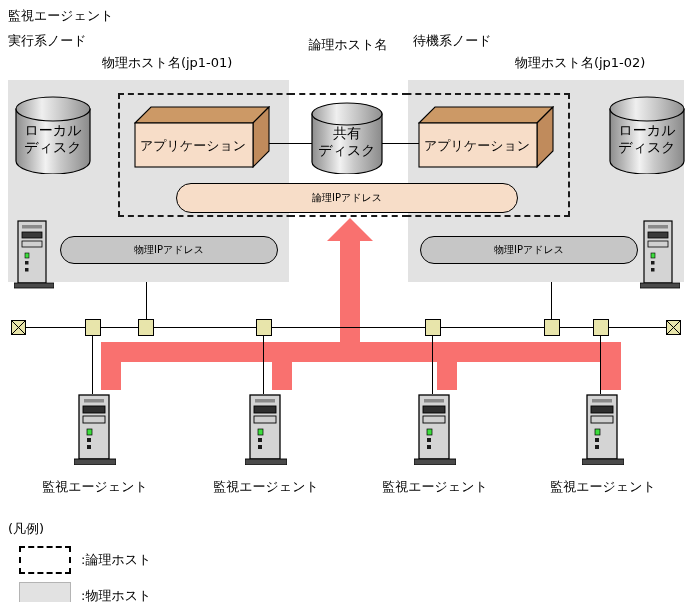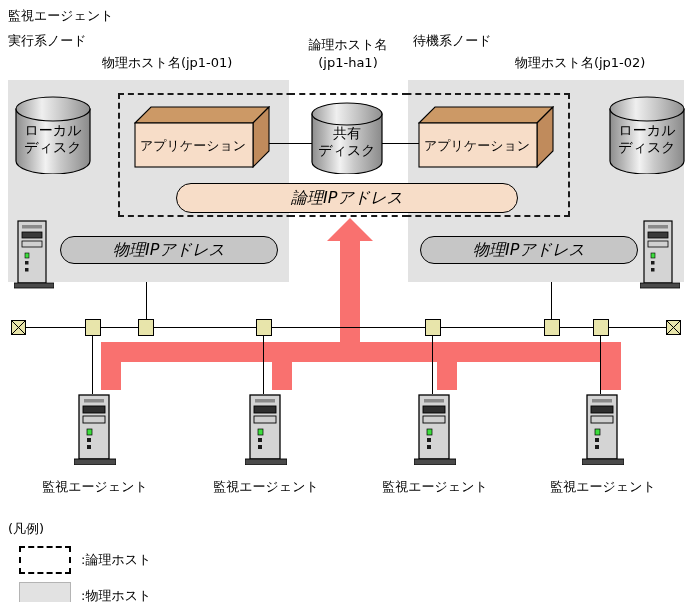--- a/index.html
+++ b/index.html
@@ -75,24 +75,23 @@
   }
 
   
   .pill {
     position: absolute;
     box-sizing: border-box;
     border: 1px solid #000;
     display: flex;
     align-items: center;
     justify-content: center;
-    font-size: 16px;
+    font-size: 10px;
     color: #000;
     white-space: pre;
-    font-style: italic;
   }
   .pill.logical {
     background: #f7ddc8;
     border-radius: 17px;
   }
   .pill.physical {
     background: #c6c6c6;
     border-radius: 15px;
   }
 
@@ -151,21 +150,20 @@
 
 <div id="stage">
 
   <div class="lbl" style="left:8px; top:8px;">監視エージェント</div>
 
   <div class="lbl" style="left:8px; top:33px;">実行系ノード</div>
 
   <div class="lbl" style="left:77px; top:55px;margin-left:25px;">物理ホスト名(jp1-01)</div>
 
   <div class="lbl-c" style="left:288px; top:37px; width:120px;">論理ホスト名</div>
-  <div class="lbl-c" style="left:288px; top:55px; width:120px;">(jp1-ha1)</div>
 
   <div class="lbl" style="left:413px; top:33px;">待機系ノード</div>
 
   <div class="lbl" style="left:470px; top:55px;margin-left:45px;">物理ホスト名(jp1-02)</div>
 
   <div class="phys-box" style="left:8px; top:80px; width:281px; height:202px;"></div>
 
   <div class="phys-box" style="left:408px; top:80px; width:276px; height:202px;"></div>
 
   <div class="logical-frame" style="left:118px; top:93px; width:452px; height:124px;"></div>

